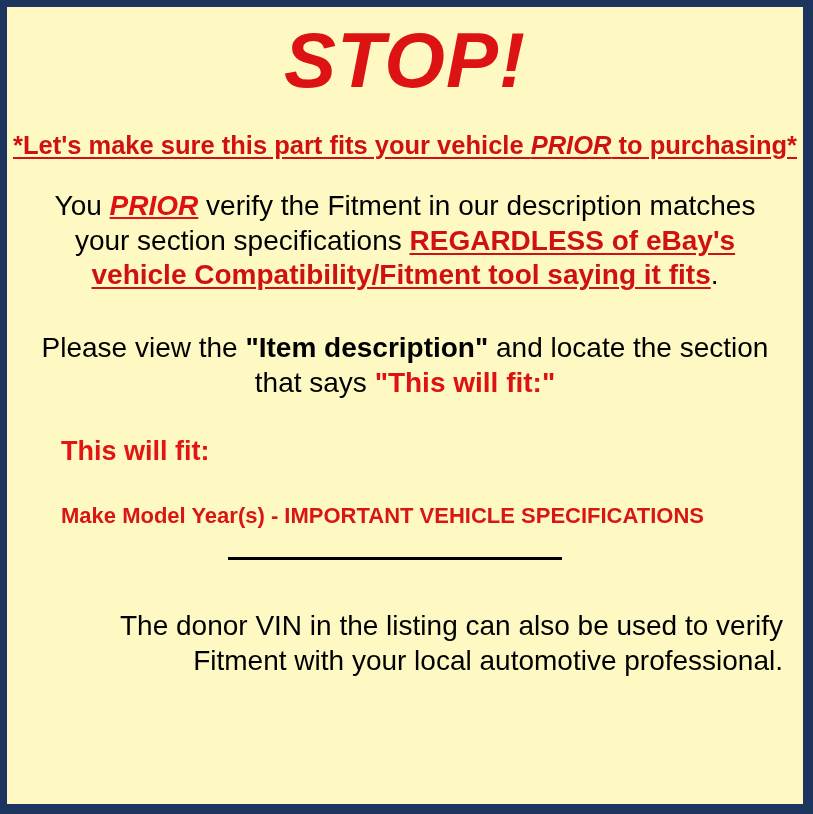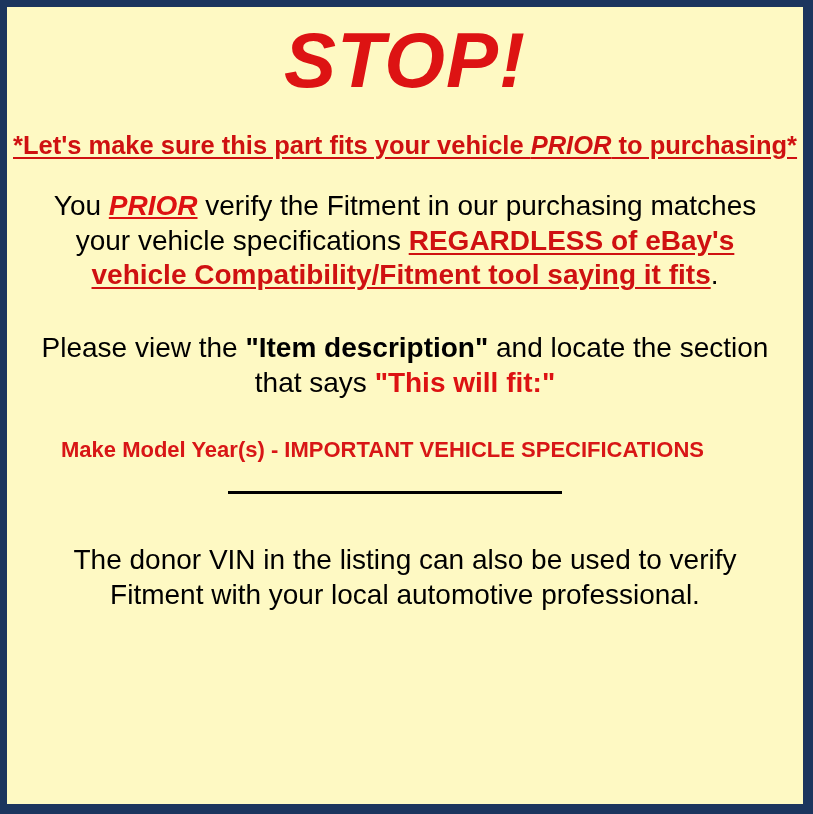--- a/index.html
+++ b/index.html
@@ -70,21 +70,21 @@
     text-align: center;
     color: #000000;
     font-size: 28px;
     line-height: 1.24;
     margin: 0;
     padding: 0 14px;
   }
   .p-must   { margin-top: 30px; }
   .p-please { margin-top: 38px; }
   .p-confirm{ margin-top: 24px; }
-  .p-vin    { margin-top: 44px; }
+  .p-vin    { margin-top: 44px; text-align: right; }
   .b          { font-weight: bold; }
   .biu-red {
     color: #dd1212;
     font-weight: bold;
     font-style: italic;
     text-decoration: underline;
     text-underline-offset: 2px;
   }
   .bu-red {
     color: #cf1111;
@@ -146,25 +146,26 @@
 </head>
 <body>
 
 <div id="notice-card">
   <div class="inner">
 
     <div class="stop-title">STOP!</div>
 
     <div class="banner-line"><span class="u">*Let's make sure this part fits your vehicle </span><span class="u it">PRIOR</span><span class="u"> to purchasing*</span></div>
 
-    <p class="para p-must"><span>You </span><span class="biu-red">PRIOR</span><span> verify the Fitment in our purchasing matches your vehicle specifications </span><span class="bu-red">REGARDLESS of eBay's vehicle Compatibility/Fitment tool saying it fits</span><span>.</span></p>
+    <p class="para p-must"><span>You </span><span class="biu-red">PRIOR</span><span> verify the Fitment in our description matches your section specifications </span><span class="bu-red">REGARDLESS of eBay's vehicle Compatibility/Fitment tool saying it fits</span><span>.</span></p>
 
     <p class="para p-please"><span>Please view the </span><span class="b">"Item description"</span><span> and locate the section that says </span><span class="b-red">"This will fit:"</span></p>
 
     <div class="example-block">
+      <div class="example-fit">This will fit:</div>
       <div class="example-spec">Make Model Year(s) - IMPORTANT VEHICLE SPECIFICATIONS</div>
     </div>
 
     <div class="divider-wrap">
       <div class="divider"></div>
     </div>
 
 
     <p class="para p-vin">The donor VIN in the listing can also be used to verify Fitment with your local automotive professional.</p>
 

